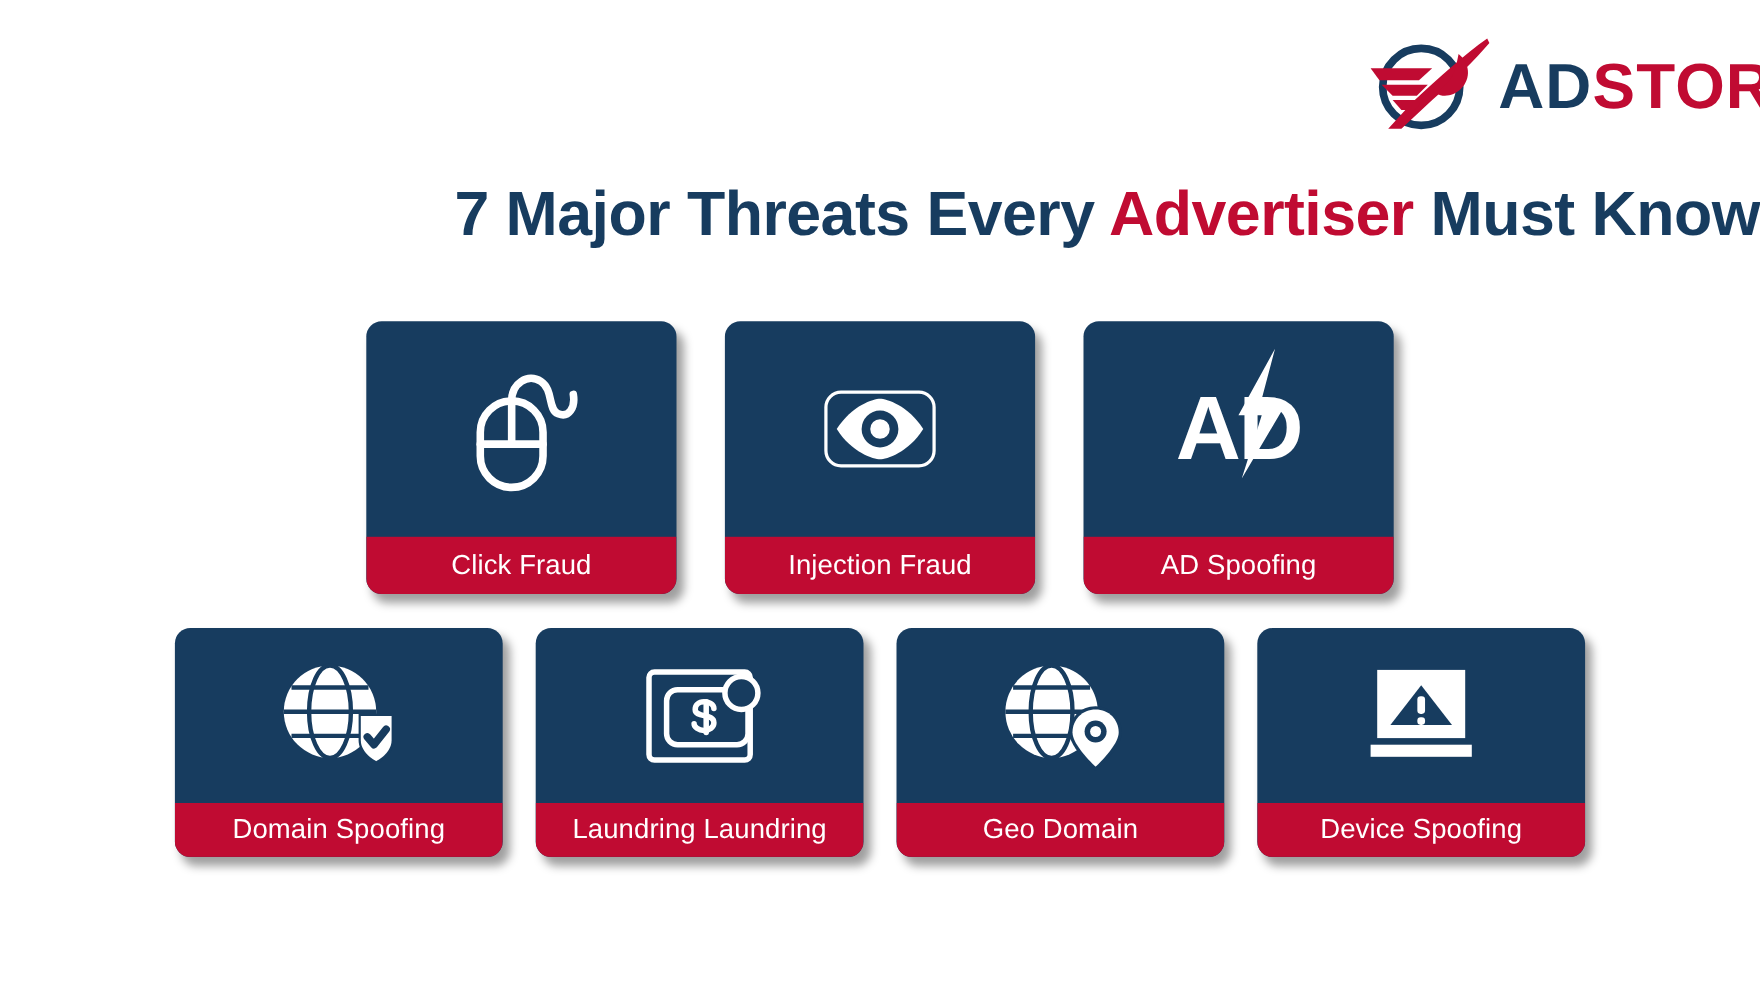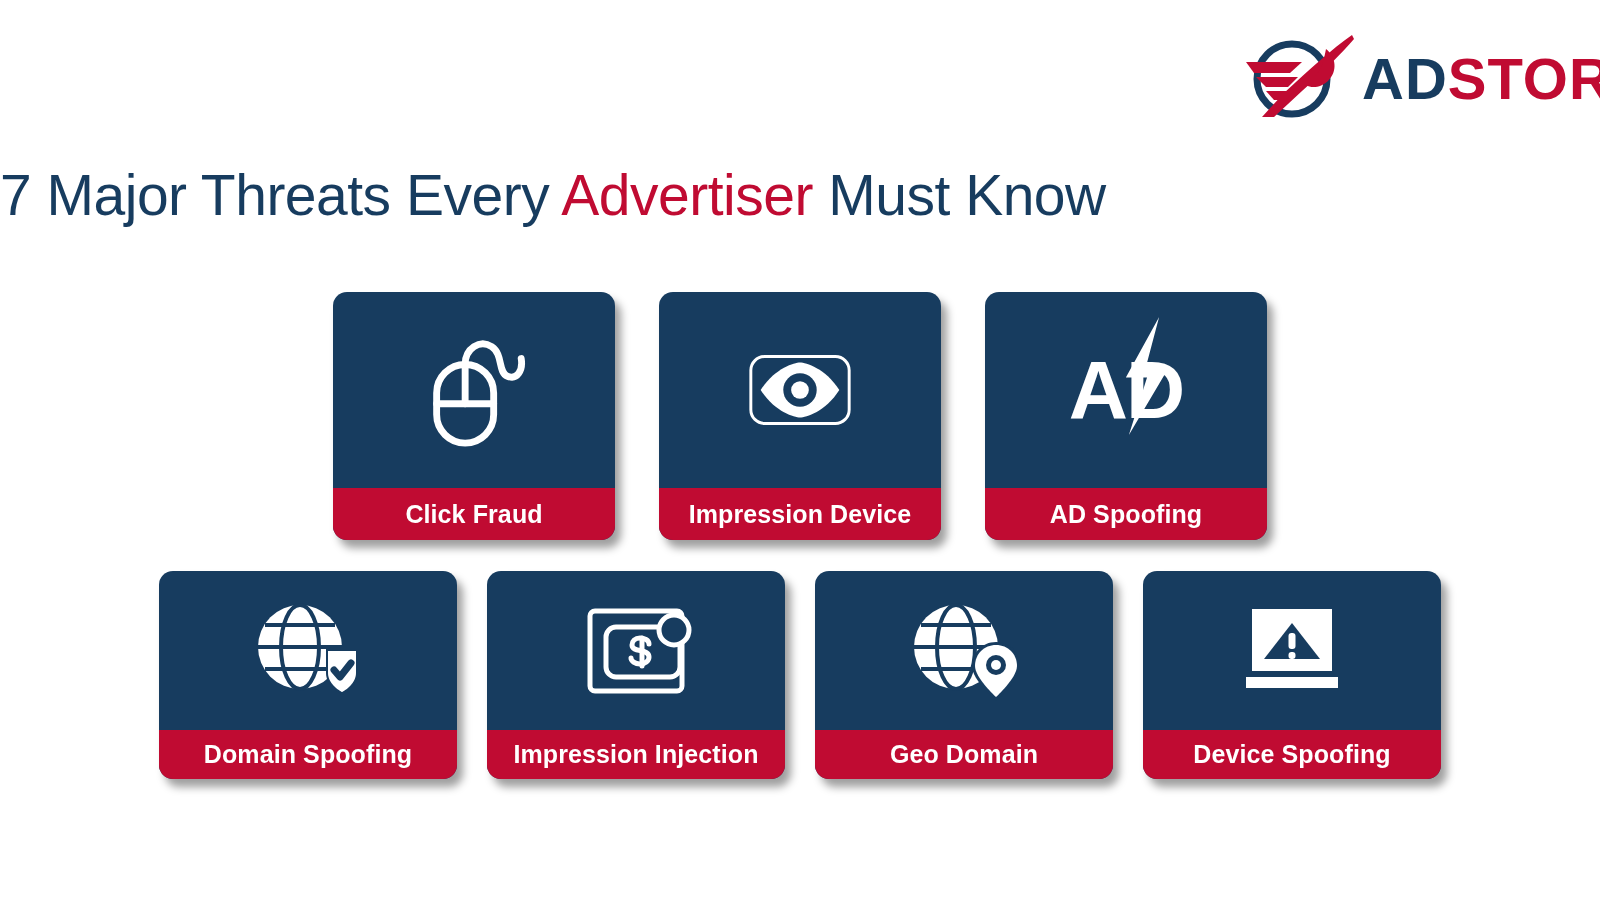--- a/index.html
+++ b/index.html
@@ -42,23 +42,23 @@
   }
   .logo-ad { color: #173C5F; }
   .logo-stork { color: #C00B32; }
 
   
   .page-title {
     position: absolute;
     top: 166px;
     left: 0;
     width: 1600px;
-    text-align: left;
+    text-align: right;
     font-size: 57px;
-    font-weight: 400;
+    font-weight: 700;
     letter-spacing: -0.5px;
     color: #173C5F;
     line-height: 1.05;
     white-space: nowrap;
   }
   .page-title .accent { color: #C00B32; }
 
   
   .row {
     position: absolute;
@@ -86,21 +86,21 @@
     align-items: center;
     justify-content: center;
   }
   .row-one .card-icon svg { width: 118px; height: 118px; }
   .row-two .card-icon svg { width: 120px; height: 108px; }
 
   .card-label {
     flex: 0 0 auto;
     background: #C00B32;
     color: #ffffff;
-    font-weight: 700;
+    font-weight: 400;
     text-align: center;
     letter-spacing: 0.1px;
     white-space: nowrap;
   }
   .row-one .card-label { height: 52px; line-height: 52px; font-size: 25px; }
   .row-two .card-label { height: 49px; line-height: 49px; font-size: 25px; }
 
   
   .ad-text {
     font-size: 82px;
@@ -154,21 +154,21 @@
 
     <div class="card">
       <div class="card-icon">
         <svg viewBox="0 0 120 120" xmlns="http://www.w3.org/2000/svg">
           <rect x="10" y="26" width="100" height="68" rx="14" fill="none" stroke="#ffffff" stroke-width="3"></rect>
           <path d="M20 60 C34 38 54 32 60 32 C66 32 86 38 100 60 C86 82 66 88 60 88 C54 88 34 82 20 60 Z" fill="#ffffff"></path>
           <circle cx="60" cy="60" r="17" fill="#173C5F"></circle>
           <circle cx="60" cy="60" r="9" fill="#ffffff"></circle>
         </svg>
       </div>
-      <div class="card-label">Impression Device</div>
+      <div class="card-label">Injection Fraud</div>
     </div>
 
     <div class="card">
       <div class="card-icon">
         <span class="ad-wrap">
           <span class="ad-text">AD</span>
           <svg class="ad-bolt" viewBox="0 0 40 78" xmlns="http://www.w3.org/2000/svg">
             <path d="M30 0 L8 40 L22 40 L10 78 L36 34 L21 34 Z" fill="#ffffff"></path>
           </svg>
         </span>
@@ -205,21 +205,21 @@
         <svg viewBox="0 0 120 108" xmlns="http://www.w3.org/2000/svg" fill="none" stroke="#ffffff" stroke-width="5" stroke-linejoin="round">
           <rect x="14" y="14" width="92" height="80" rx="5"></rect>
           <rect x="30" y="30" width="74" height="50" rx="10"></rect>
           <circle cx="98" cy="33" r="15" fill="#173C5F" stroke="#ffffff" stroke-width="5"></circle>
           <g stroke-width="5" stroke-linecap="round">
             <path d="M66 41 V69"></path>
             <path d="M73 47 C73 43 68 41 64 41 C59 41 56 44 56 48 C56 56 73 51 73 60 C73 64 69 67 64 67 C59 67 55 64 55 61"></path>
           </g>
         </svg>
       </div>
-      <div class="card-label">Impression Injection</div>
+      <div class="card-label">Laundring Laundring</div>
     </div>
 
     <div class="card">
       <div class="card-icon">
         <svg viewBox="0 0 120 108" xmlns="http://www.w3.org/2000/svg">
           <circle cx="52" cy="50" r="42" fill="#ffffff"></circle>
           <g fill="none" stroke="#173C5F" stroke-width="4">
             <ellipse cx="52" cy="50" rx="19" ry="42"></ellipse>
             <line x1="10" y1="50" x2="94" y2="50"></line>
             <path d="M17 28 H87"></path>

